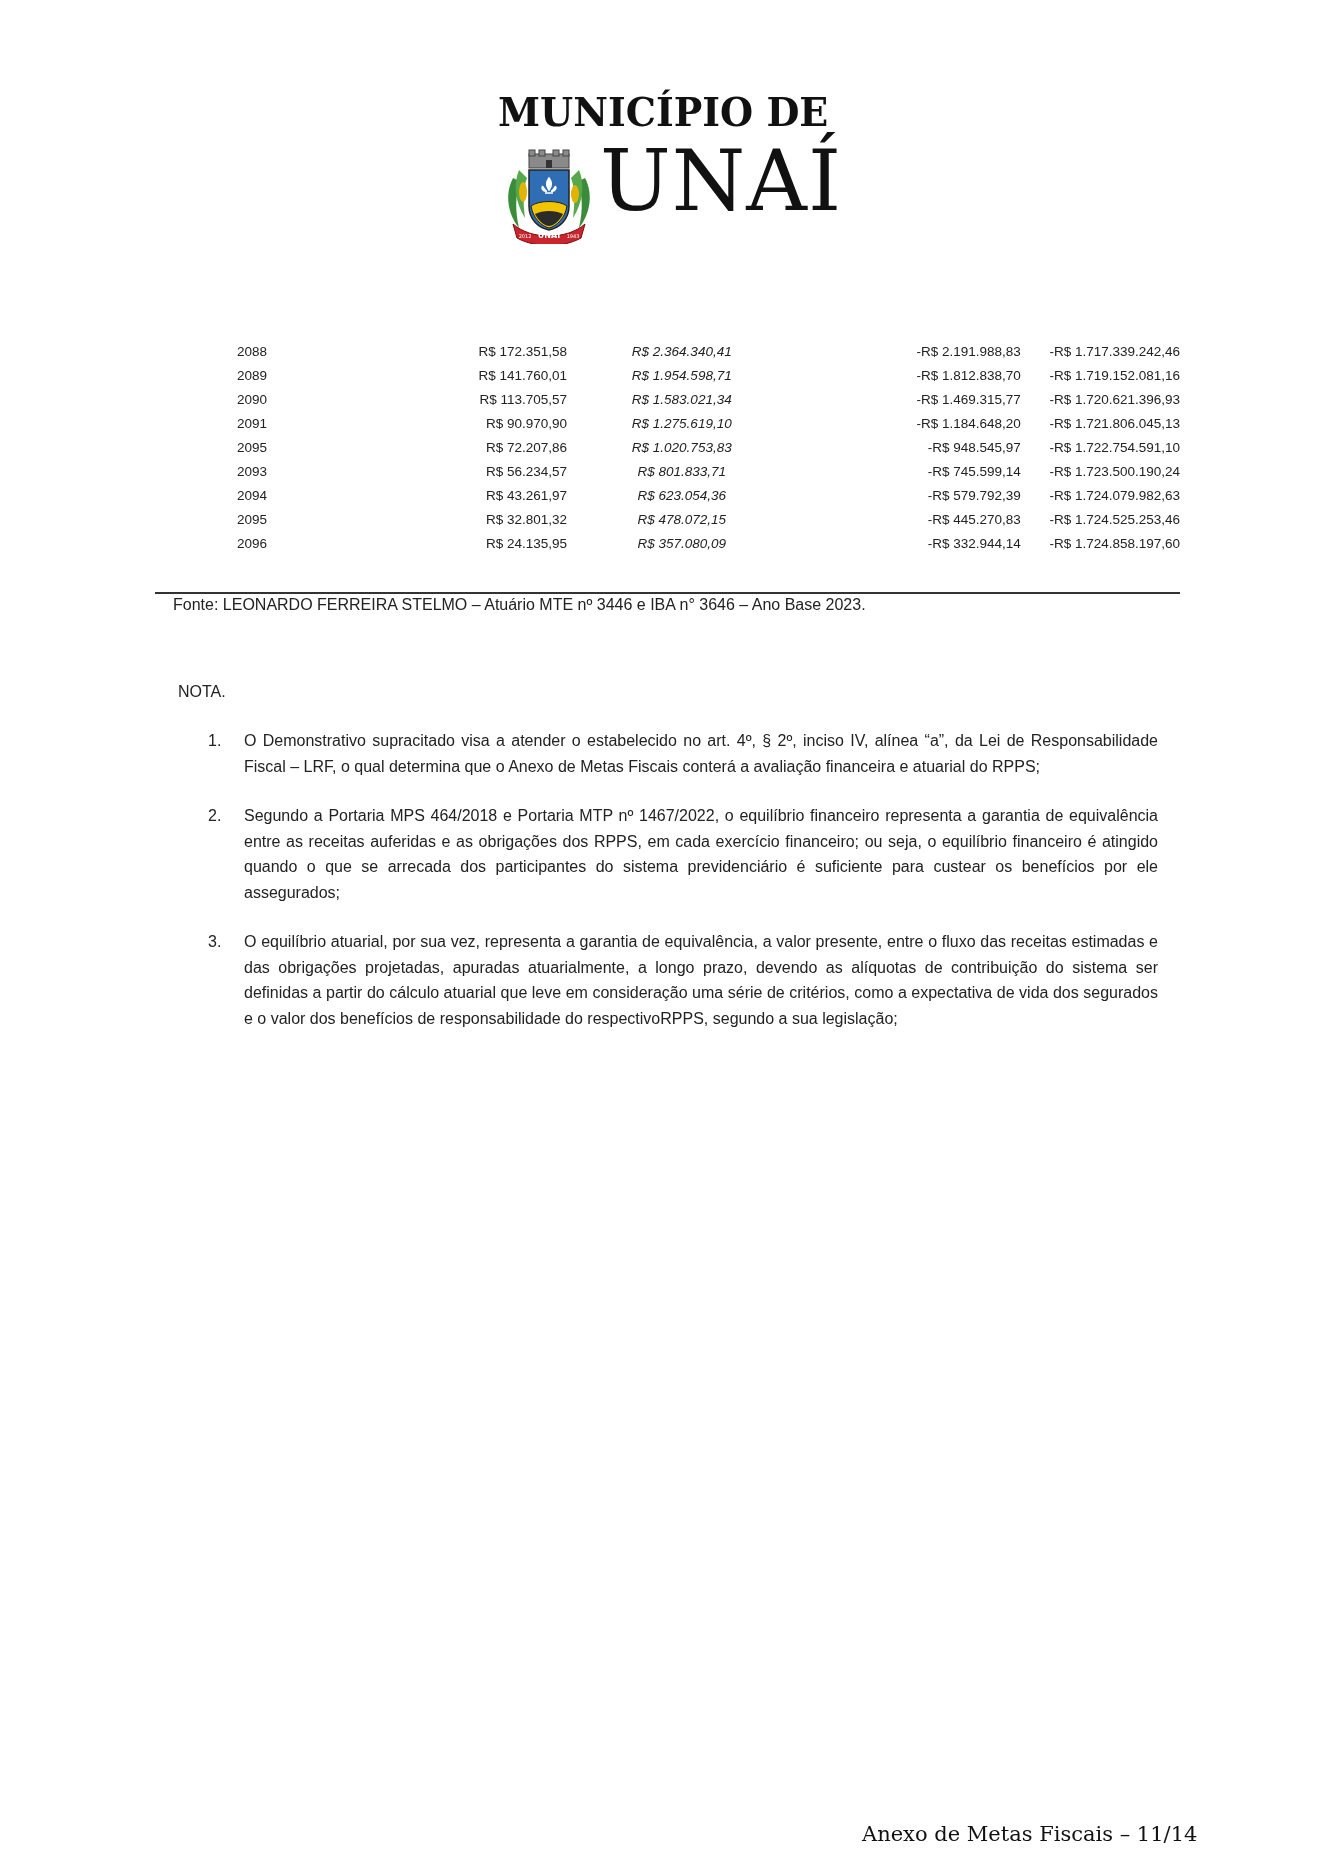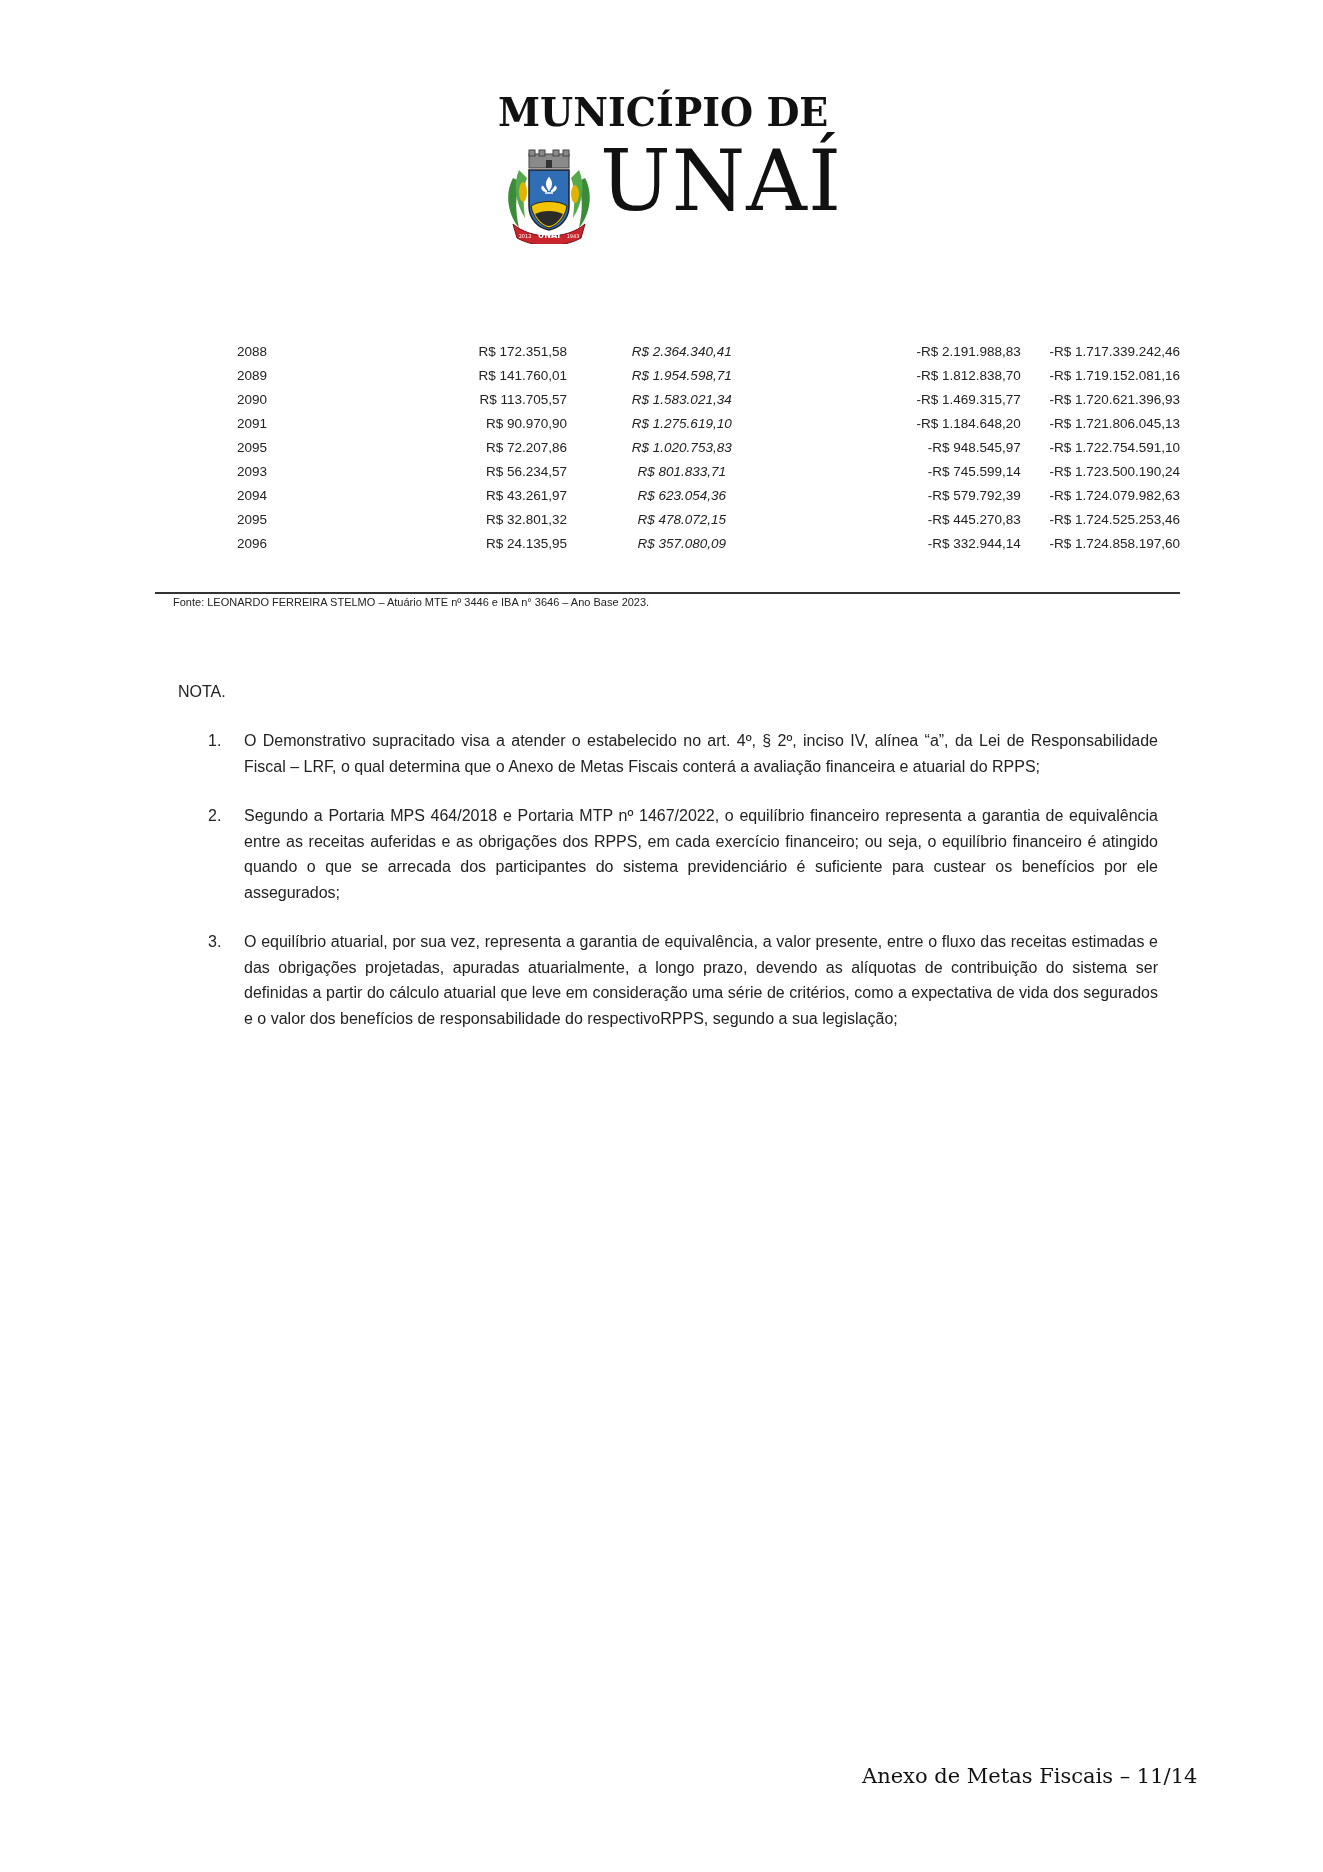--- a/index.html
+++ b/index.html
@@ -84,21 +84,21 @@
       left: 155px;
       top: 592px;
       width: 1025px;
       height: 1.5px;
       background: #333;
     }
     .source-note {
       position: absolute;
       left: 173px;
       top: 596px;
-      font-size: 11px;
+      font-size: 16px;
       color: #222;
       white-space: nowrap;
     }
 
     
     .nota-title {
       position: absolute;
       left: 178px;
       top: 683px;
       font-size: 16px;
@@ -129,21 +129,21 @@
     }
     .nota-item .text {
       display: block;
       text-align: justify;
     }
 
     
     .footer {
       position: absolute;
       left: 862px;
-      top: 1764px;
+      top: 1822px;
       font-family: "DejaVu Serif", serif;
       font-size: 21px;
       color: #111;
       white-space: nowrap;
     }
   </style>
 </head>
 <body>
 
 <div class="header">

